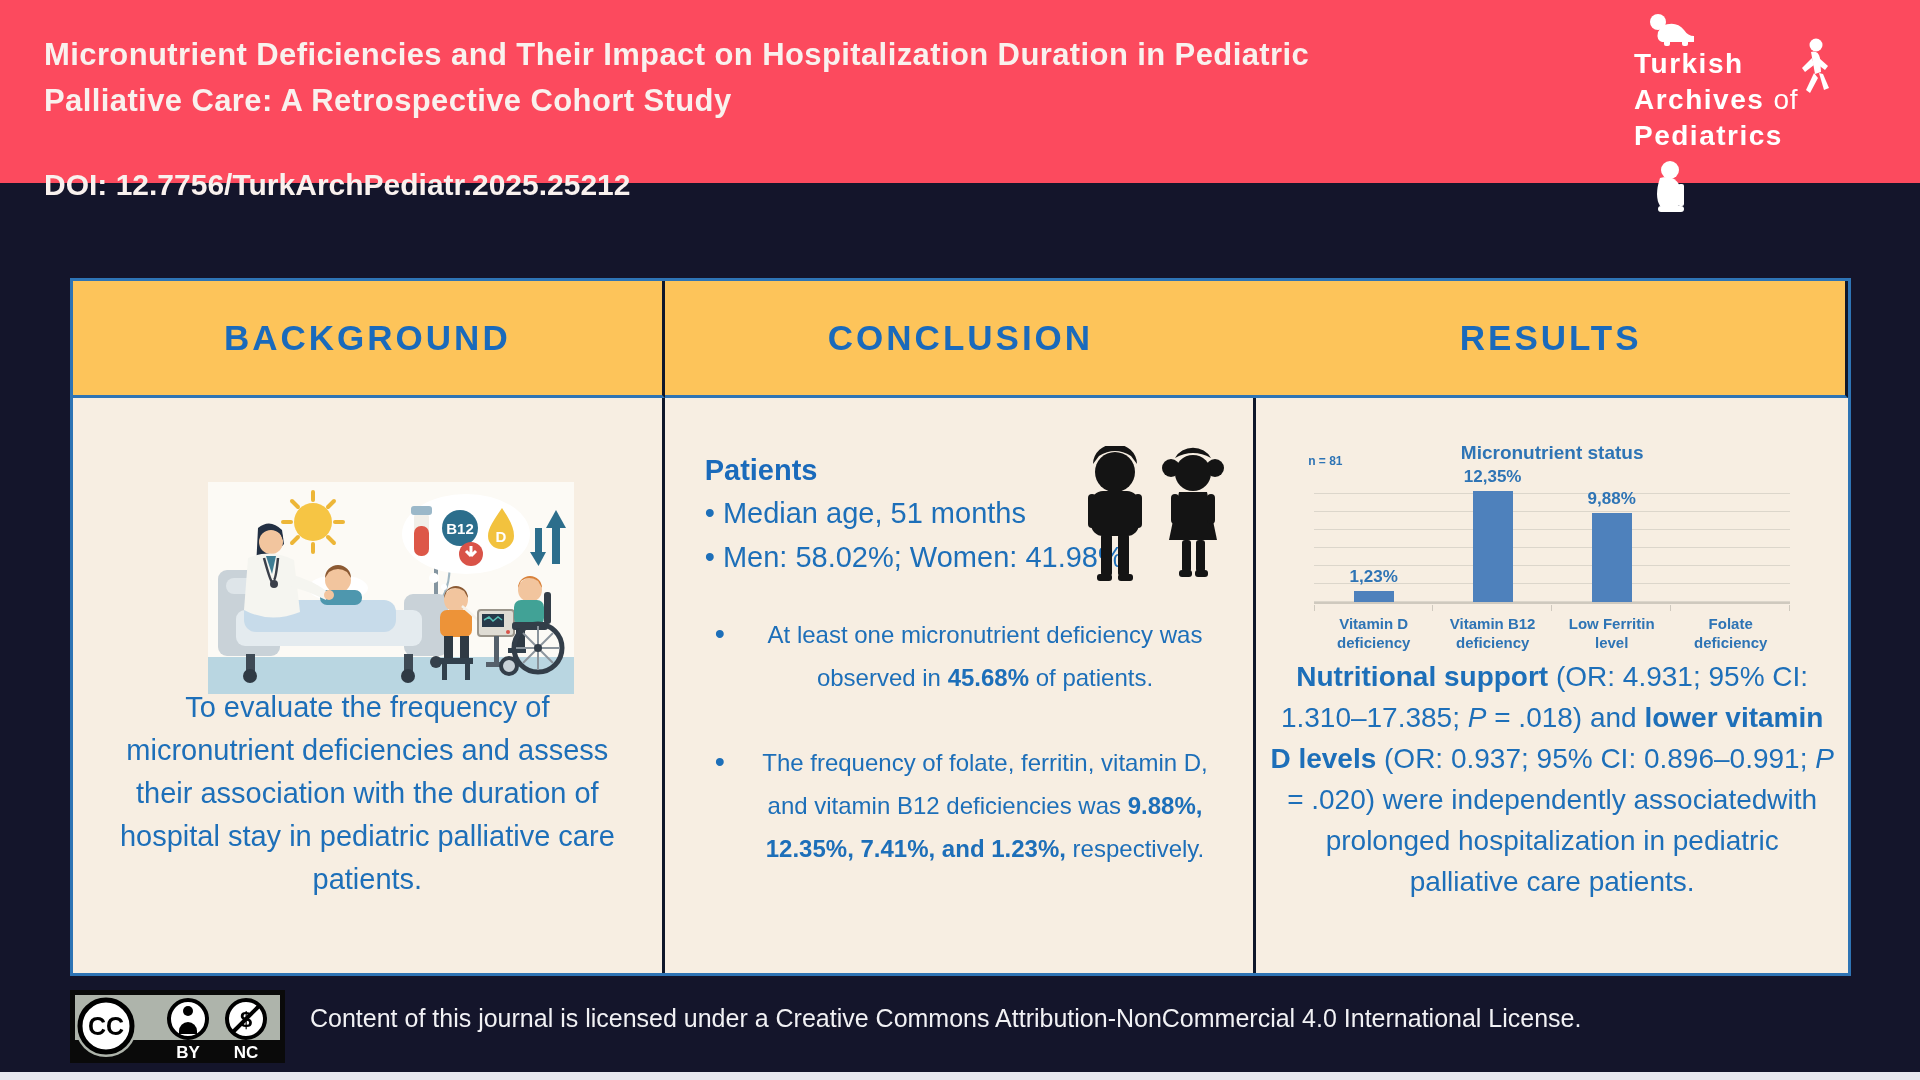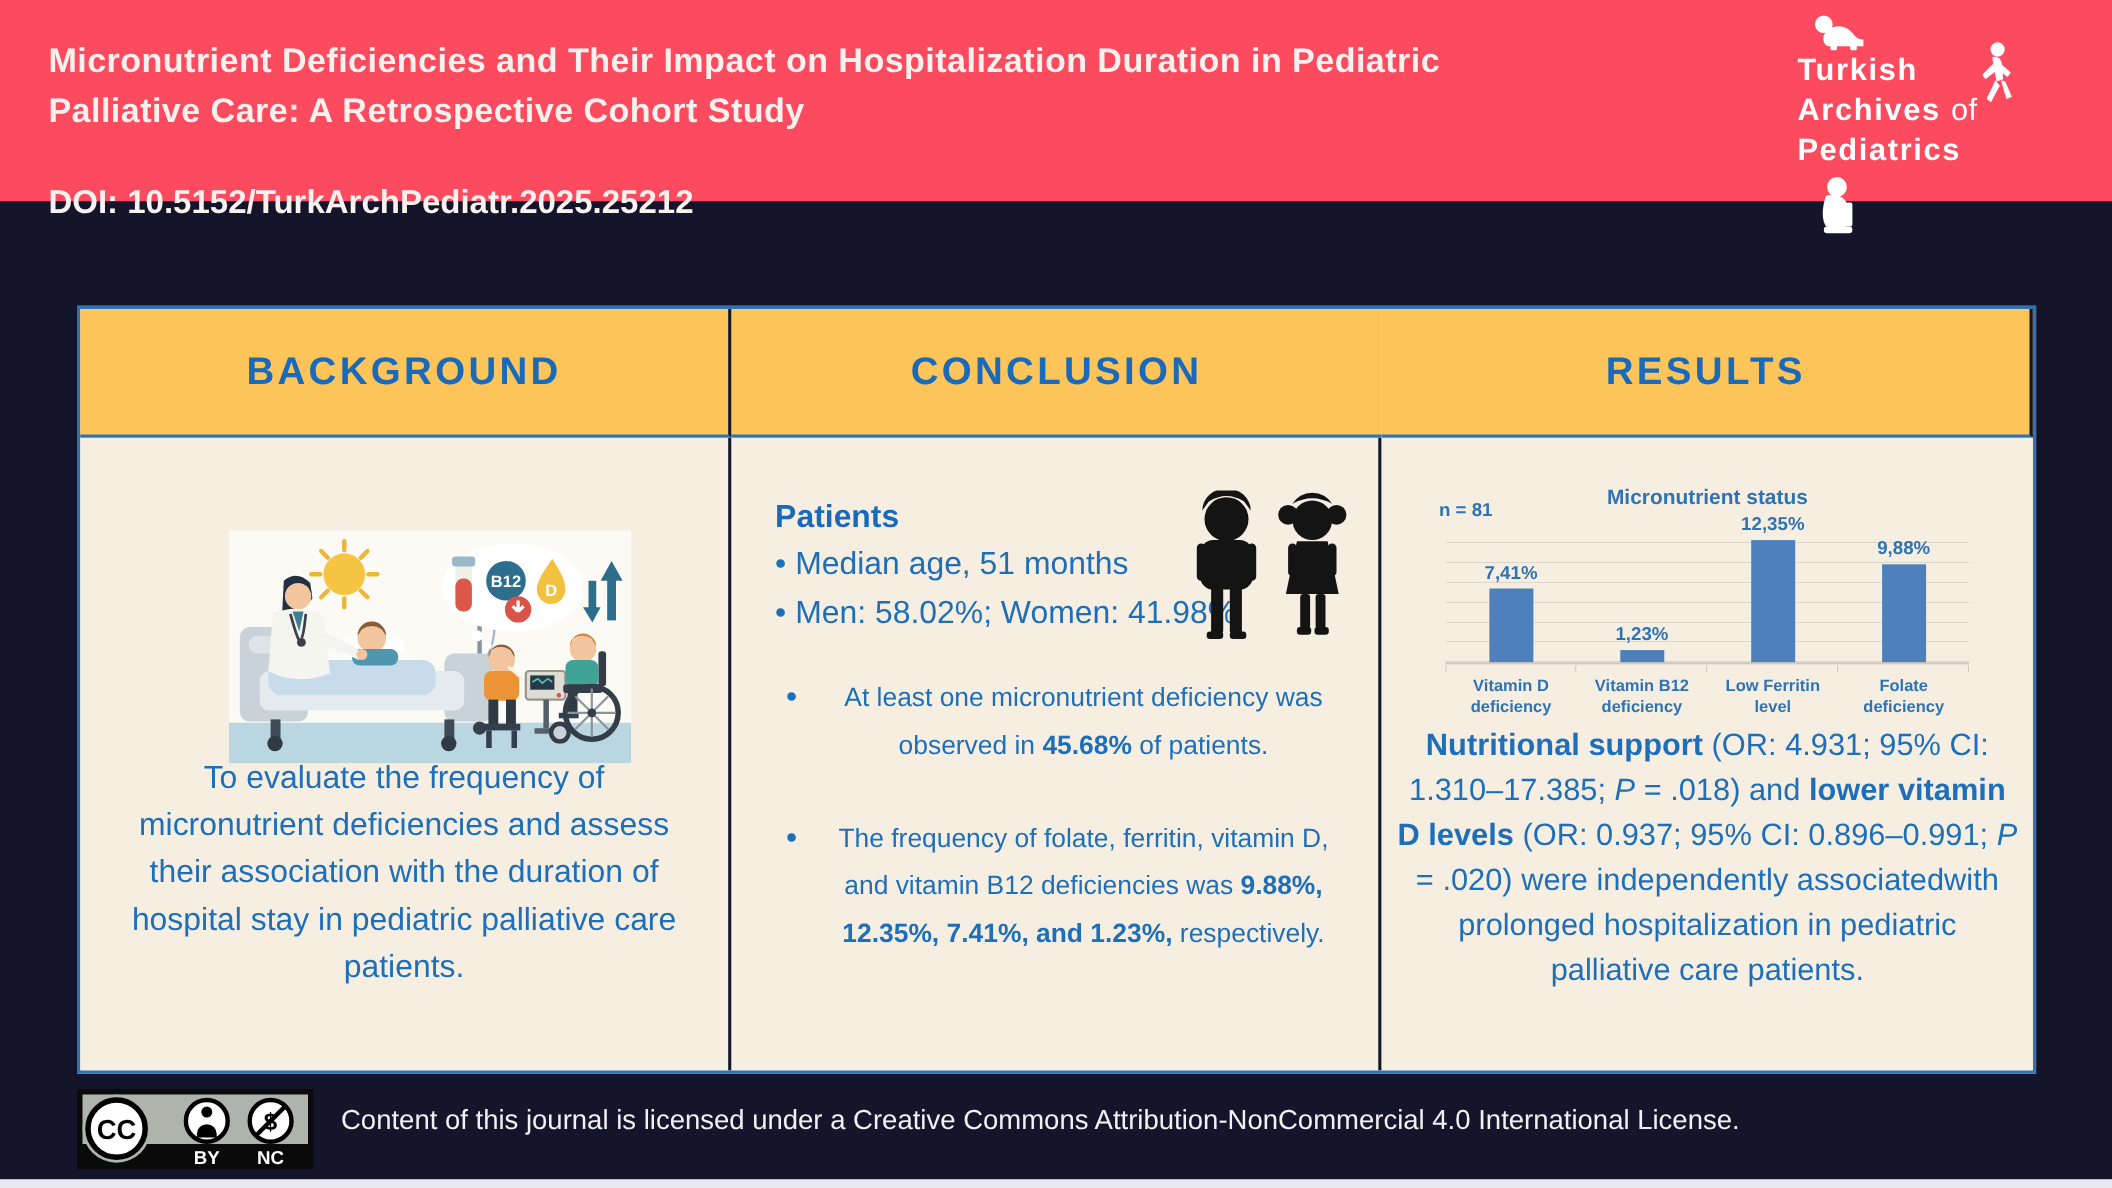--- a/index.html
+++ b/index.html
@@ -37,21 +37,21 @@
   .plist li { list-style:none; font-size:29px; line-height:44px; }
   .plist li::before { content:"• "; }
   .silh { position:absolute; right:28px; top:48px; width:150px; height:142px; }
   .findings { margin-top:34px; }
   .bullet-item { display:flex; margin-bottom:42px; }
   .bullet-item .dot { width:42px; font-size:29px; line-height:43px; padding-left:10px; }
   .bullet-item .btext { flex:1; text-align:center; font-size:24px; line-height:43px; }
 
   
   .chart { position:absolute; left:50%; transform:translateX(-50%); top:44px; width:500px; height:218px; }
-  .chart-n { position:absolute; left:6px; top:12px; font-size:17px; font-weight:700; color:#2E74B5; }
+  .chart-n { position:absolute; left:6px; top:12px; font-size:12px; font-weight:700; color:#2E74B5; }
   .chart-title { position:absolute; left:0; right:0; top:0; text-align:center; font-size:19px;
                  font-weight:700; color:#2E74B5; }
   .plot { position:absolute; left:12px; right:12px; top:36px; height:126px; display:flex;
           align-items:flex-end; border-bottom:2px solid #CFC9BE;
           background-image:repeating-linear-gradient(to top, #DCD6CB 0 1px, rgba(0,0,0,0) 1px 18px); }
   .slot { position:relative; width:25%; height:100%; display:flex; justify-content:center; align-items:flex-end; }
   .bar  { width:40px; }
   .bar-label { position:absolute; left:0; right:0; text-align:center; font-size:17px; font-weight:700;
                color:#2E74B5; white-space:nowrap; }
   .ticks { position:absolute; left:12px; right:12px; top:163px; height:6px; display:flex; }
@@ -65,21 +65,21 @@
   
   .cc-badge { position:absolute; left:70px; top:990px; width:215px; height:73px; }
   .license  { position:absolute; left:310px; top:1004px; font-size:25px; color:#F1F1F4; }
   .bottom-strip { position:absolute; left:0; bottom:0; width:1920px; height:8px; background:#E8E8EF; }
 </style>
 </head>
 <body>
 
 <div class="banner">
   <div class="title">Micronutrient Deficiencies and Their Impact on Hospitalization Duration in Pediatric Palliative Care: A Retrospective Cohort Study</div>
-  <div class="doi">DOI: 10.5152/TurkArchPediatr.2025.25212</div>
+  <div class="doi">DOI: 12.7756/TurkArchPediatr.2025.25212</div>
 
   <div class="logo">
     <svg style="left:18px; top:0;" width="52" height="34" viewBox="0 0 52 34">
       <g fill="#FFFFFF">
         <circle cx="10" cy="10" r="8"></circle>
         <path d="M14 14 Q28 8 36 18 Q40 24 46 24 L46 30 L14 30 Q8 28 10 20 Z"></path>
         <rect x="16" y="26" width="6" height="8" rx="2"></rect>
           <rect x="34" y="26" width="6" height="8" rx="2"></rect>
       </g>
     </svg>
@@ -280,24 +280,20 @@
       </svg>
     </div>
   </div>
 
   <div class="bcell">
     <div class="chart">
       <div class="chart-n">n = 81</div>
       <div class="chart-title">Micronutrient status</div>
       <div class="plot" id="plot">
           <div class="slot">
-            <div class="bar-label" style="bottom: 71px;">7,41%</div>
-            <div class="bar" style="height: 67px; background: rgb(78, 129, 188);"></div>
-          </div>
-          <div class="slot">
             <div class="bar-label" style="bottom: 15px;">1,23%</div>
             <div class="bar" style="height: 11px; background: rgb(78, 129, 188);"></div>
           </div>
           <div class="slot">
             <div class="bar-label" style="bottom: 115px;">12,35%</div>
             <div class="bar" style="height: 111px; background: rgb(78, 129, 188);"></div>
           </div>
           <div class="slot">
             <div class="bar-label" style="bottom: 93px;">9,88%</div>
             <div class="bar" style="height: 89px; background: rgb(78, 129, 188);"></div>

